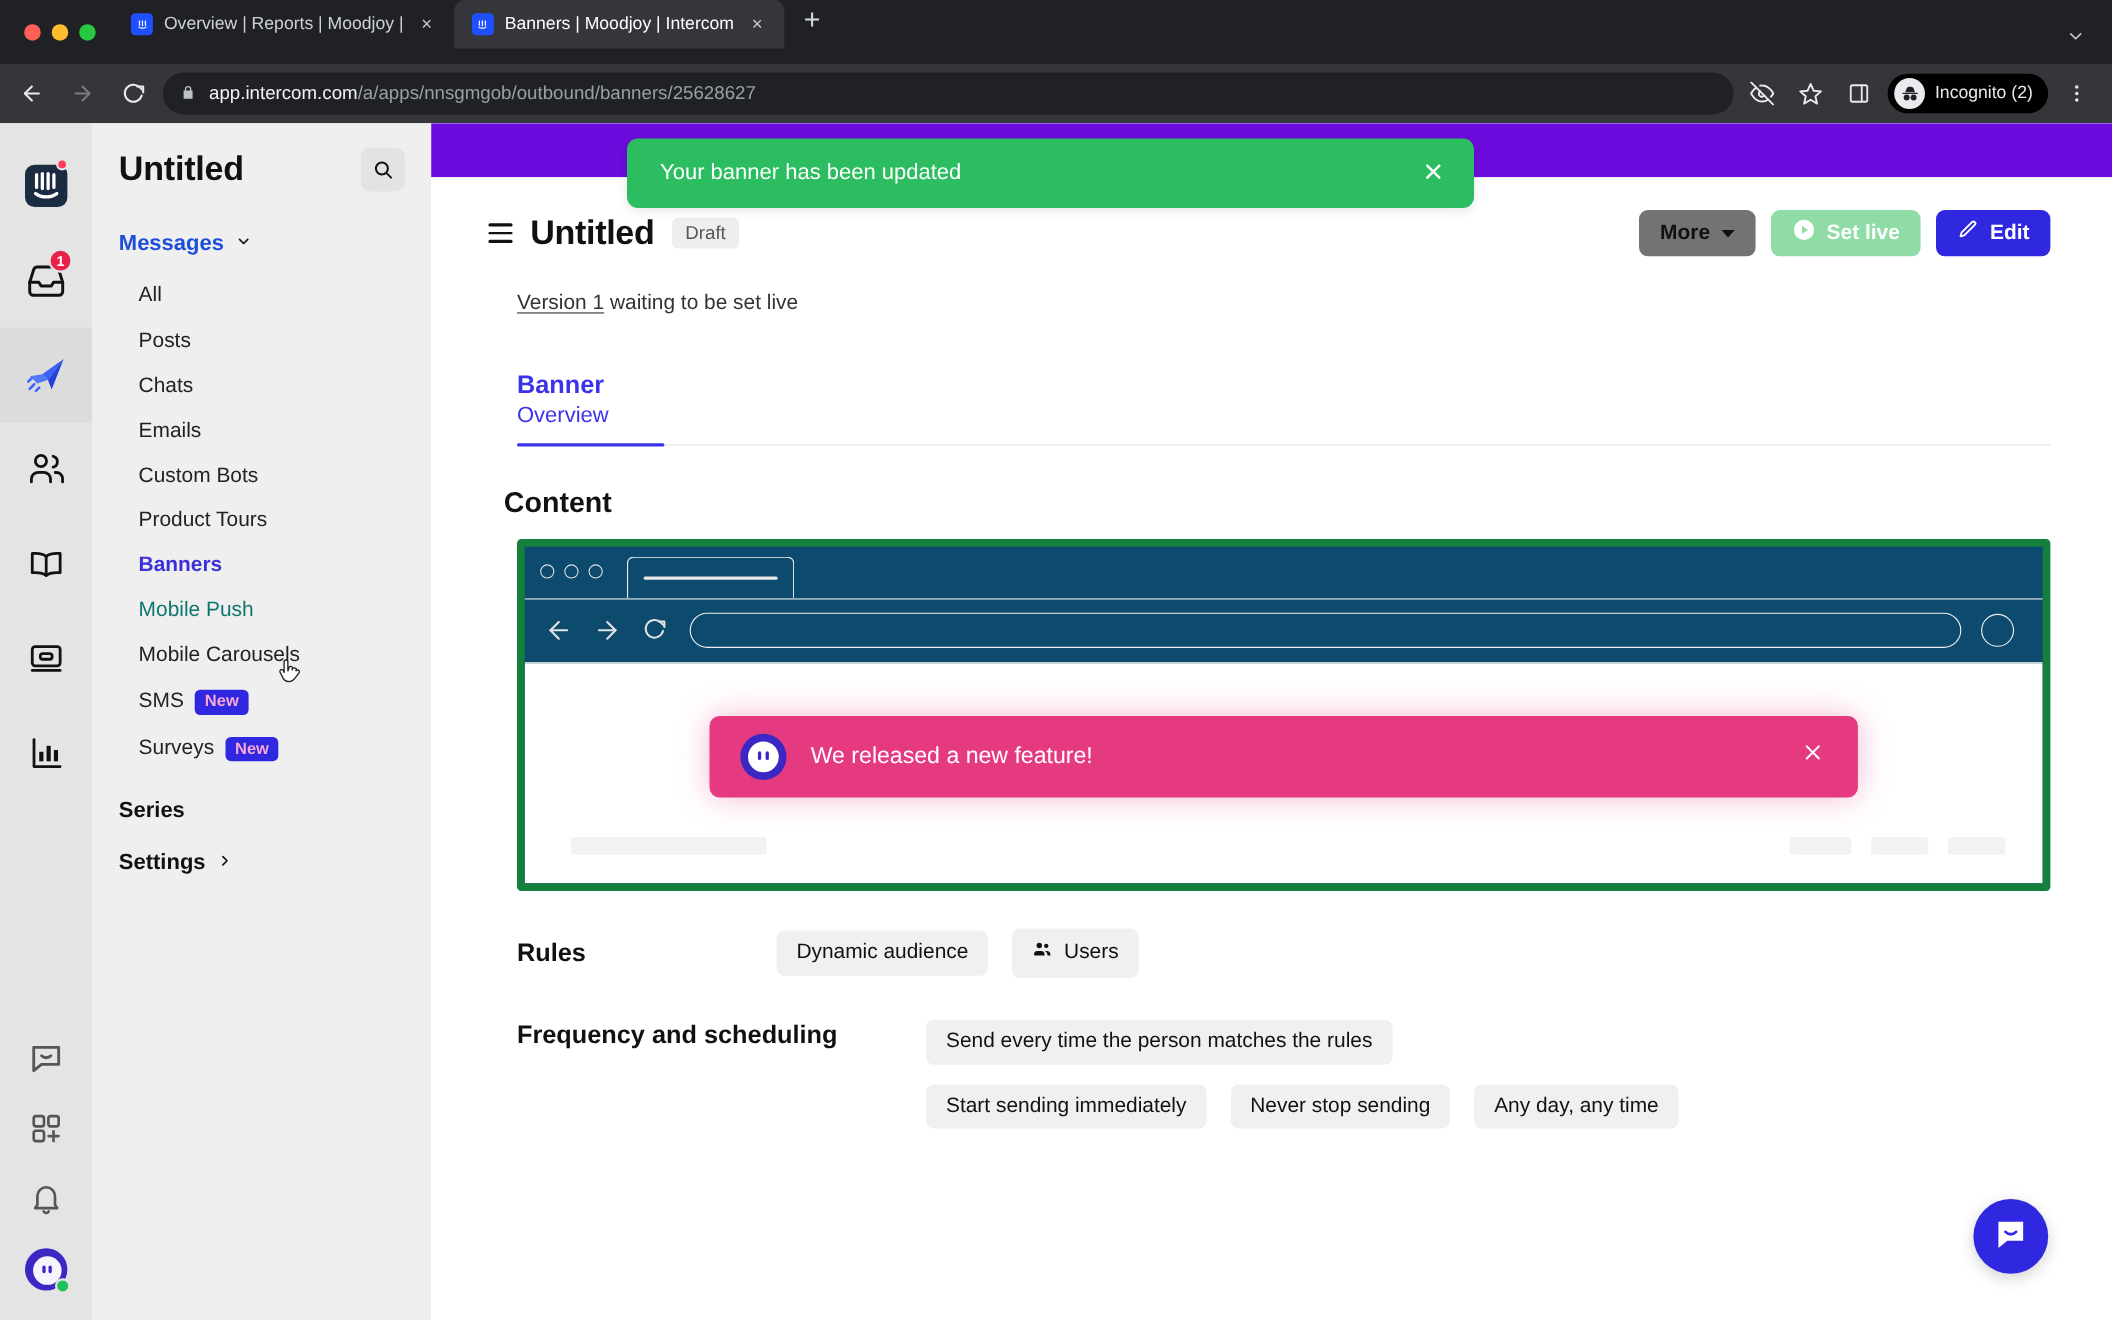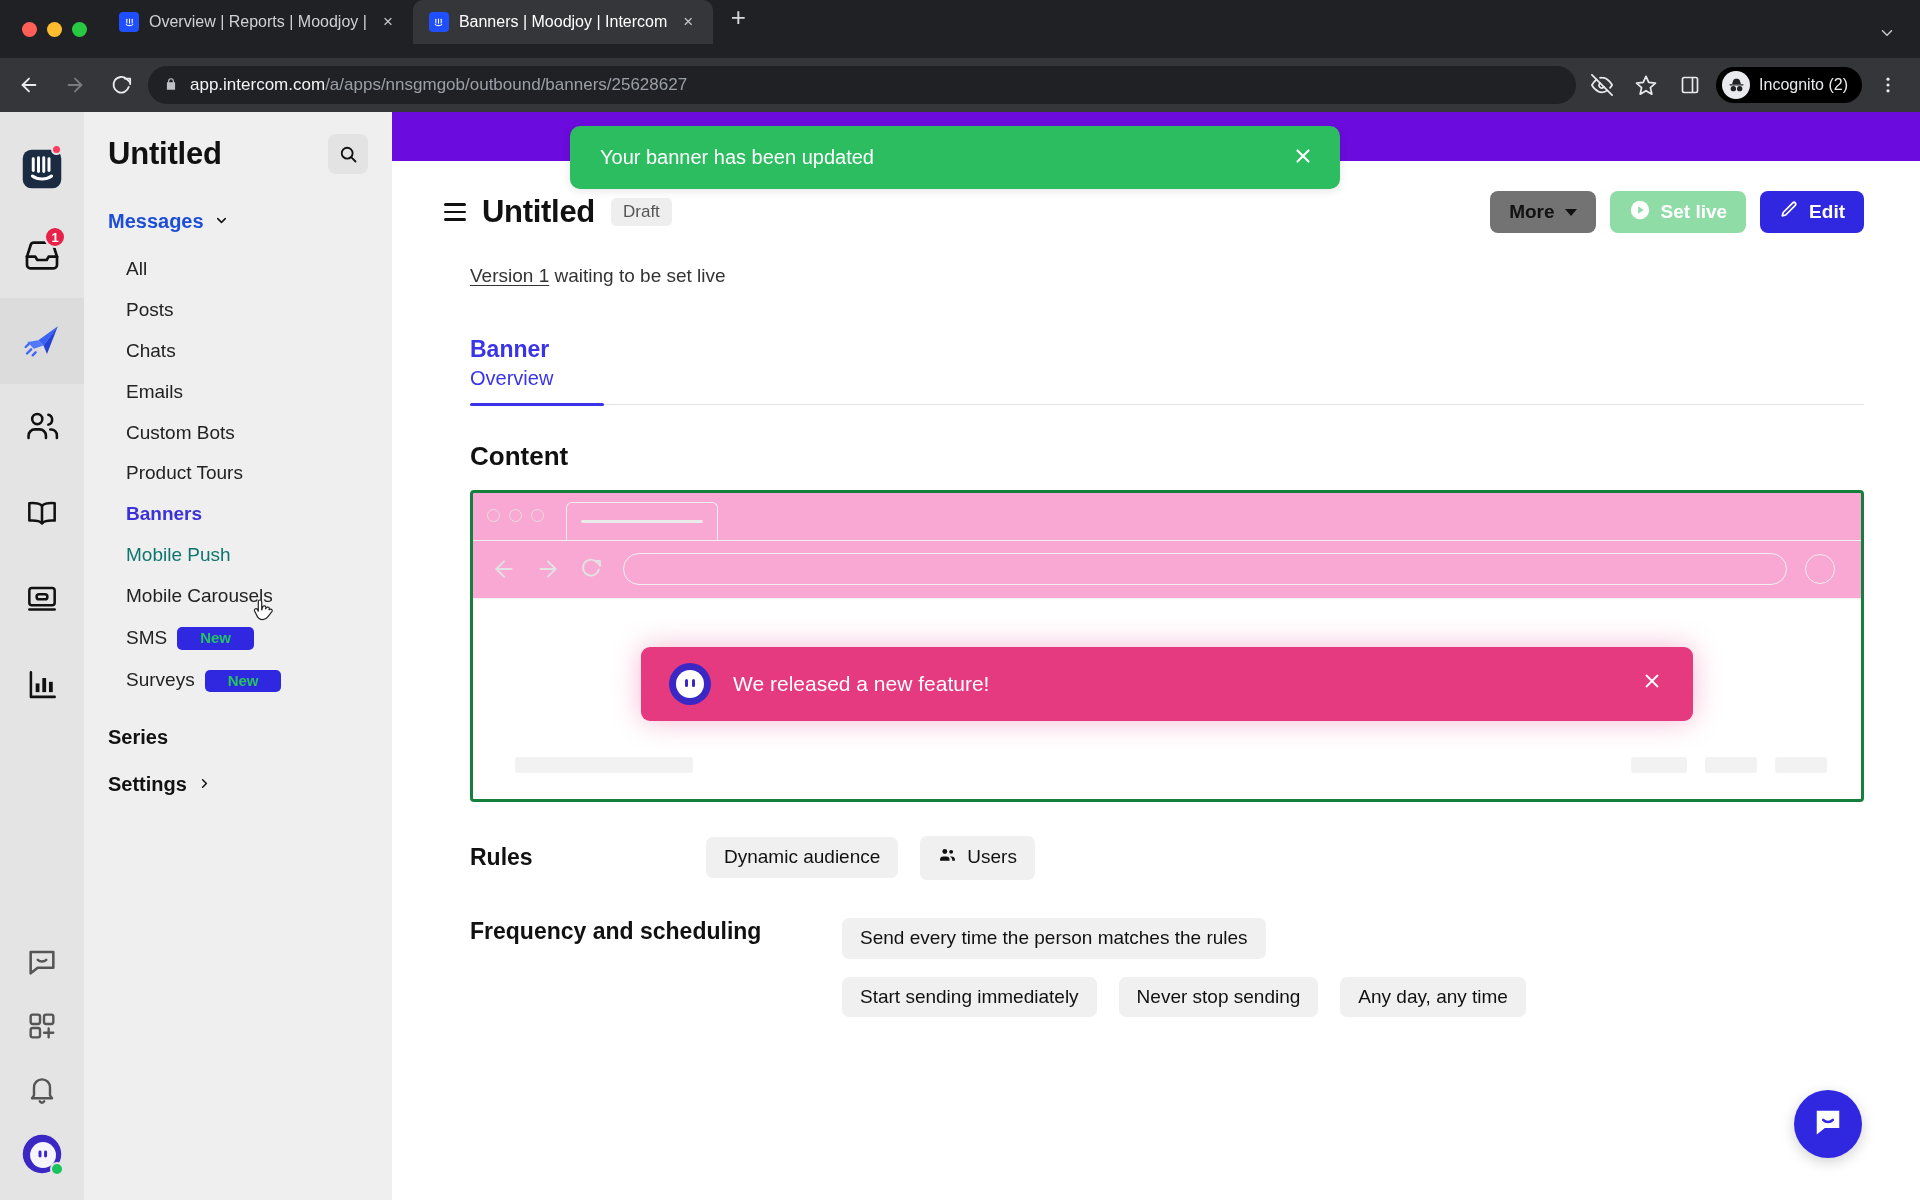--- a/index.html
+++ b/index.html
@@ -138,22 +138,22 @@
     display: flex; align-items: center; gap: 10px; font-size: 20px;
     font-weight: bold; color: #1d4ed8; margin: 0 0 16px 0;
   }
   .nav-item {
     font-size: 19px; color: #222; padding: 10px 0 10px 18px; line-height: 1.1;
     display: flex; align-items: center; gap: 10px;
   }
   .nav-item.active { color: #3c31d9; font-weight: bold; }
   .nav-item.hovered { color: #0f766e; }
   .pill-new {
-    background: #2f28e0; color: #22c55e; font-size: 15px; font-weight: bold;
-    border-radius: 5px; padding: 3px 23px; line-height: 1.1;
+    background: #2f28e0; color: #f9a8d4; font-size: 15px; font-weight: bold;
+    border-radius: 5px; padding: 3px 9px; line-height: 1.1;
   }
   .nav-section {
     font-size: 20px; font-weight: bold; color: #111;
     margin-top: 24px; display: flex; align-items: center; gap: 10px;
   }
   .cursor-hand { position: absolute; left: 168px; top: 486px; pointer-events: none; }
 
   
   .main { flex: 1; background: #fff; position: relative; min-width: 0; }
   .purple-strip { height: 49px; background: #6c0bdd; }
@@ -202,26 +202,26 @@
   .tab-overview { font-size: 20px; color: #3b33e8; line-height: 1.4; }
   .tabs-underline {
     margin-top: 12px; height: 1px; background: #e3e3e3; position: relative;
   }
   .tabs-underline::before {
     content: ""; position: absolute; left: 0; top: -1px; width: 134px;
     height: 3px; background: #3b33e8; border-radius: 2px;
   }
 
   .section-heading {
-    font-size: 26px; font-weight: bold; color: #111; margin: 36px 0 18px 26px;
+    font-size: 26px; font-weight: bold; color: #111; margin: 36px 0 18px 14px;
   }
 
   .preview-card {
-    margin-left: 26px; border: 3px solid #15803d; border-radius: 4px;
-    background: #f9a8d4; overflow: hidden;
+    margin-left: 26px; border: 7px solid #15803d; border-radius: 4px;
+    background: #0c4a6e; overflow: hidden;
   }
   .pv-tabbar {
     height: 48px; display: flex; align-items: flex-end; padding-left: 14px;
     border-bottom: 1px solid #f0f0f0;
   }
   .pv-dots { display: flex; gap: 9px; align-items: center; height: 48px; padding-right: 22px; }
   .pv-dot { width: 13px; height: 13px; border-radius: 50%; border: 1.5px solid #e0e0e0; }
   .pv-tab {
     width: 152px; height: 38px; border: 1px solid #efefef; border-bottom: none;
     border-radius: 6px 6px 0 0; display: flex; align-items: center; padding: 0 14px;

